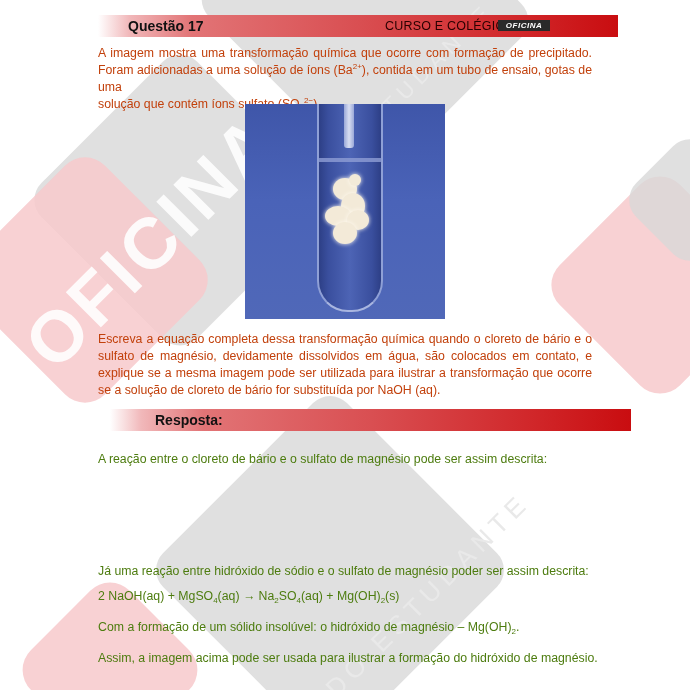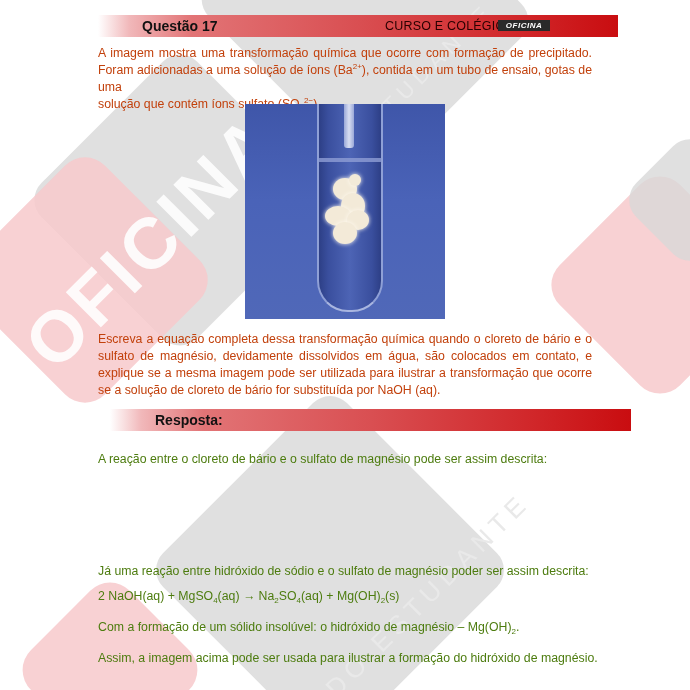--- a/index.html
+++ b/index.html
@@ -81,21 +81,21 @@
 <div class="wm wm-grey" style="left:640px; top:150px; width:100px; height:100px;"></div>
 <div class="wm wm-grey" style="left:200px; top:440px; width:260px; height:260px;"></div>
 <div class="wm wm-red" style="left:40px; top:600px; width:140px; height:140px;"></div>
 <div class="wm-text" style="left:-10px; top:200px; font-size:72px; opacity:0.9;">OFICINA</div>
 <div class="wm-text-grey" style="left:290px; top:580px; font-size:26px;">DO ESTUDANTE</div>
 <div class="wm-text-grey" style="left:330px; top:60px; font-size:22px;">ESTUDANTE</div>
 
 <div class="content">
 
   <div class="banner" style="left:98px; top:15px; width:520px;">
-    <span class="banner-title" style="left:44px;">Questão 17</span>
+    <span class="banner-title" style="left:30px;">Questão 17</span>
     <span class="banner-brand" style="left:287px;">CURSO E COLÉGIO</span>
     <span class="logo-badge" style="left:400px;">OFICINA</span>
   </div>
 
   <div class="para" style="top:45px;">
     <div style="text-align:justify; text-align-last:justify;">A imagem mostra uma transformação química que ocorre com formação de precipitado.</div>
     <div style="text-align:justify; text-align-last:justify;"><span>Foram adicionadas a uma solução de íons (Ba</span><sup>2+</sup><span>), contida em um tubo de ensaio, gotas de uma</span></div>
     <div><span>solução que contém íons sulfato (SO</span><sub>4</sub><sup>2−</sup><span>).</span></div>
   </div>
 

